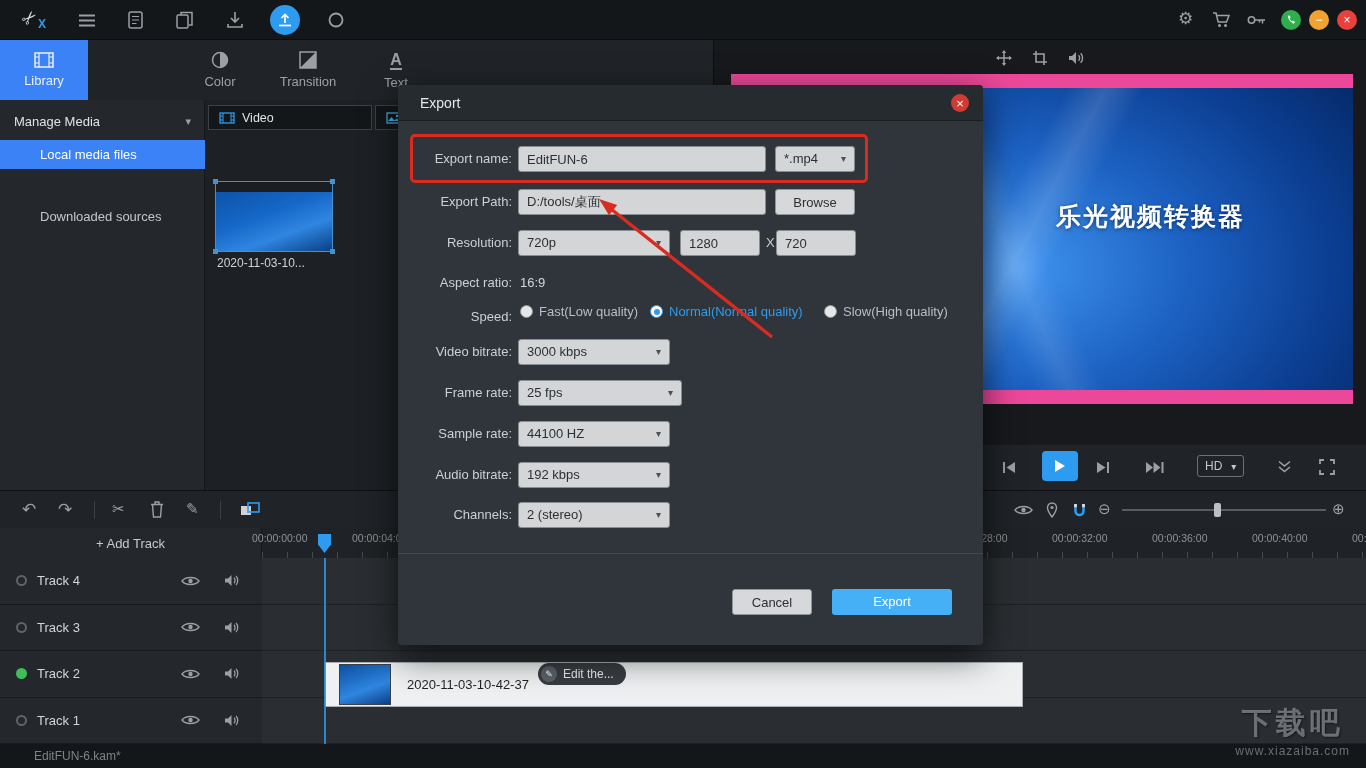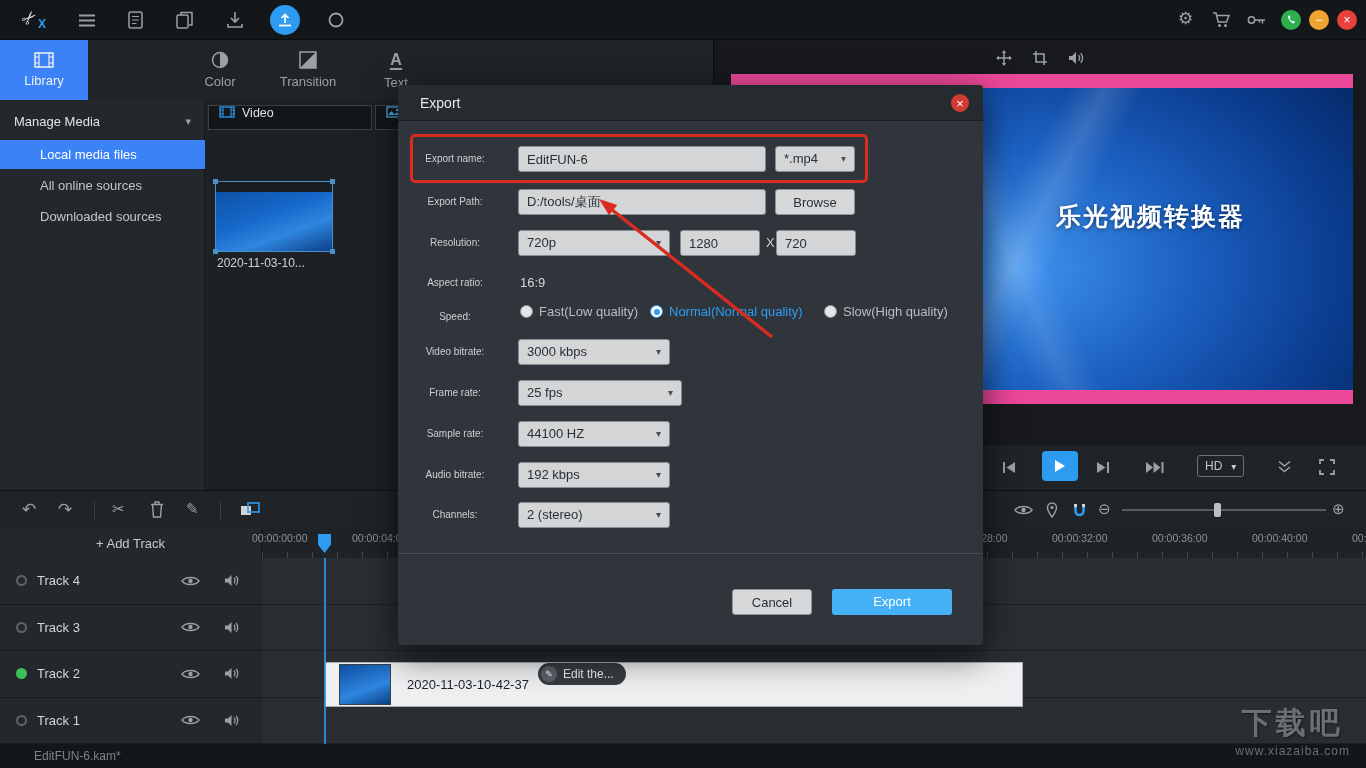--- a/index.html
+++ b/index.html
@@ -14,21 +14,21 @@
   
   .navtabs{left:0;top:40px;width:713px;height:60px;background:#202428}
   .navtab{top:0;width:88px;height:60px;display:flex;flex-direction:column;align-items:center;justify-content:center;gap:5px;color:#9aa0a6;font-size:13px}
   .navtab.active{background:#3b82f6;color:#eef1f3}
   
   .sidebar{left:0;top:100px;width:205px;height:390px;background:#24282d;border-right:1px solid #15181b}
   .sb-item{left:0;width:205px;height:29px;line-height:29px;padding-left:40px;font-size:13px;color:#c3c7cb}
   .sb-item.sel{background:#3b82f6;color:#fff}
   
   .media{left:205px;top:100px;width:508px;height:390px;background:#1d2125}
-  .mtab{top:5px;height:25px;background:#141719;border:1px solid #3c4147;display:flex;align-items:flex-start;gap:7px;padding:0 10px;font-size:12.5px;color:#dfe2e5}
+  .mtab{top:5px;height:25px;background:#141719;border:1px solid #3c4147;display:flex;align-items:center;gap:7px;padding:0 10px;font-size:12.5px;color:#dfe2e5}
   
   .preview{left:713px;top:40px;width:653px;height:405px;background:#17191c;border-left:1px solid #0b0d0f}
   .pctrl{left:713px;top:445px;width:653px;height:45px;background:#202428}
   .hdbox{display:flex;align-items:center;gap:5px;border:1px solid #6a7076;border-radius:3px;color:#c3c7cb;font-size:12px;padding:3px 7px}
   
   .tltb{left:0;top:490px;width:1366px;height:38px;background:#202428;border-top:1px solid #0e1013}
   .vsep{width:1px;height:18px;background:#3a3f44}
   
   .addtrack{left:0;top:528px;width:262px;height:30px;background:#24282d;display:flex;align-items:center;justify-content:center;font-size:13px;color:#c6cacd;border-right:1px solid #15181b}
   .ruler{left:262px;top:528px;width:1104px;height:30px;background:#1f2226;
@@ -46,21 +46,21 @@
   .statusbar{left:0;top:744px;width:1366px;height:24px;background:#14171a;font-size:12px;color:#7d838a;line-height:24px;padding-left:34px}
   
   .clip{left:63px;top:104px;width:698px;height:45px;background:#eef0f1;border:1px solid #a9afb4;display:flex;align-items:center;z-index:3}
   .cliptext{font-size:13px;color:#1e2226;margin-left:16px}
   .tooltip{left:276px;top:105px;height:22px;background:rgba(42,46,51,0.93);border-radius:11px;display:flex;align-items:center;gap:6px;padding:0 12px 0 3px;color:#e8eaec;font-size:12px;z-index:5}
   .tooltip .pc{width:16px;height:16px;border-radius:50%;background:#5a6168;display:flex;align-items:center;justify-content:center;font-size:9px;color:#fff}
   
   .dialog{left:398px;top:85px;width:585px;height:560px;background:#30353b;border-radius:4px;box-shadow:0 10px 36px rgba(0,0,0,.65);z-index:100}
   .dtitle{left:0;top:0;width:100%;height:36px;background:#262b30;border-radius:4px 4px 0 0;border-bottom:1px solid #1b1f23;font-size:14px;color:#e6e9eb;line-height:36px;padding-left:22px}
   .dclose{right:14px;top:9px;width:18px;height:18px;border-radius:50%;background:#d23b33;color:#fff;font-size:13px;display:flex;align-items:center;justify-content:center;line-height:1}
-  .dlab{left:0;width:114px;text-align:center;font-size:10px;color:#ccd0d4;line-height:26px}
+  .dlab{left:0;width:114px;text-align:right;font-size:13px;color:#ccd0d4;line-height:26px}
   .fld{height:26px;background:#d3d5d6;border:1px solid #878e93;border-radius:3px;font-size:13px;color:#2b3034;padding:0 8px;line-height:24px;font-family:"Liberation Sans",sans-serif}
   input.fld{outline:none}
   .dd{display:flex;align-items:center;justify-content:space-between}
   .chev{color:#4a5054;font-size:10px;margin-left:4px}
   .ropt{top:219px;display:flex;align-items:center;gap:6px;font-size:13px;color:#b9bec3}
   .rdot{width:13px;height:13px;border-radius:50%;background:#e4e6e7;border:1px solid #8f969b;position:relative}
   .ropt.sel{color:#2d9cf0}
   .ropt.sel .rdot{border-color:#2d9cf0;background:#fff}
   .ropt.sel .rdot::after{content:"";position:absolute;left:2.5px;top:2.5px;width:6px;height:6px;border-radius:50%;background:#2d9cf0}
   .dbtn{height:26px;border-radius:3px;font-size:13px;text-align:center;line-height:26px}
@@ -170,23 +170,20 @@
     </div>
   </div>
 
   <div class="ab sidebar">
     <div class="ab" style="left:0;top:8px;width:205px;height:26px;line-height:26px">
       <span style="margin-left:14px;font-size:13px;color:#dfe2e5">Manage Media</span>
       <span class="ab" style="right:14px;top:0;color:#9aa0a6;font-size:11px">▾</span>
     </div>
     <div class="ab sb-item sel" style="top:40px">
       <span>Local media files</span>
-    </div>
-    <div class="ab sb-item" style="top:71px">
-      <span>All online sources</span>
     </div>
     <div class="ab sb-item" style="top:102px">
       <span>Downloaded sources</span>
     </div>
   </div>
 
   <div class="ab media">
     <div class="ab mtab" style="left:3px;width:164px">
       <svg width="16" height="12" viewBox="0 0 16 12">
           <rect x="1" y="1" width="14" height="10" stroke="#2d9cf0" fill="none" stroke-width="1.3"></rect>

